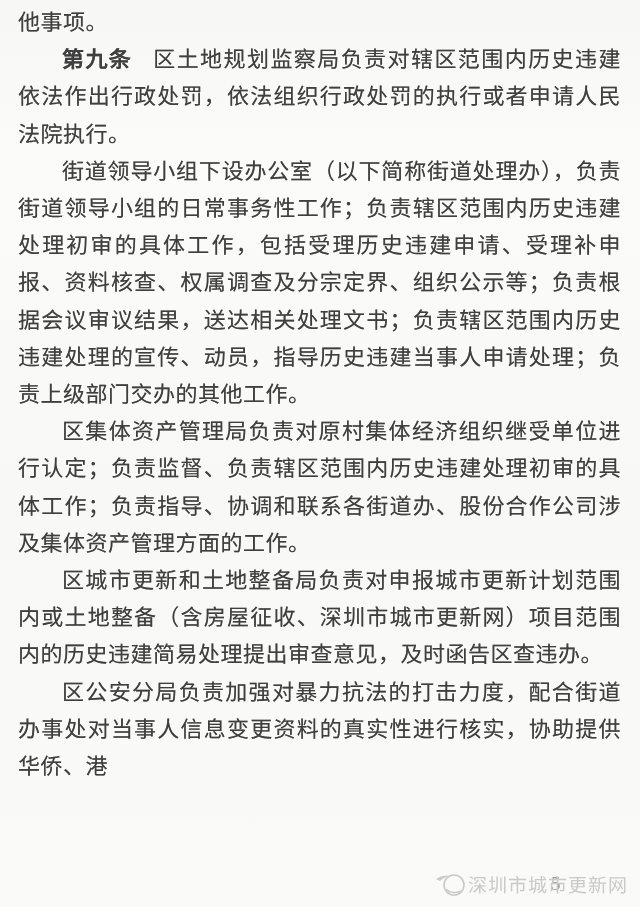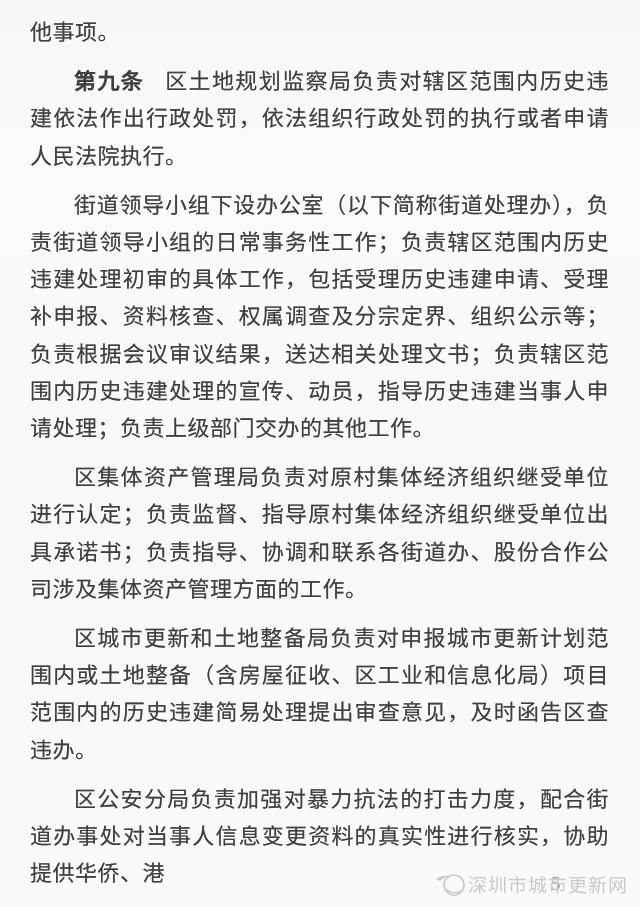--- a/index.html
+++ b/index.html
@@ -30,24 +30,23 @@
     color: var(--ink);
     font-size: 22px;
     line-height: 37.2px;
     text-align: justify;
     text-justify: inter-character;
     letter-spacing: 0.5px;
     
     text-shadow: 0 0 0.6px rgba(60,60,60,0.55);
   }
   .page p {
-    margin: 12px;
+    margin: 0;
     padding: 0;
     text-indent: 2em;
-    font-family: Liberation Mono, monospace;
   }
   .page p.no-indent {
     text-indent: 0;
   }
   .lead {
     font-weight: bold;
     margin-right: 0.95em;
   }
   .watermark {
     position: absolute;
@@ -79,23 +78,23 @@
 <body>
 
 <div class="page">
   <p class="no-indent">他事项。</p>
 
   <p><span class="lead">第九条</span><span>区土地规划监察局负责对辖区范围内历史违建依法作出行政处罚，依法组织行政处罚的执行或者申请人民法院执行。</span></p>
 
   <p>街道领导小组下设办公室（以下简称街道处理办），负责街道领导小组的日常事务性工作；负责辖区范围内历史违建处理初审的具体工作，包括受理历史违建申请、受理补申报、资料核查、权属调查及分宗定界、组织公示等；负责根据会议审议结果，送达相关处理文书；负责辖区范围内历史违建处理的宣传、动员，指导历史违建当事人申请处理；负责上级部门交办的其他工作。</p>
 
 
-  <p>区集体资产管理局负责对原村集体经济组织继受单位进行认定；负责监督、指导原村集体经济组织继受单位出具承诺书；负责指导、协调和联系各街道办、股份合作公司涉及集体资产管理方面的工作。</p>
+  <p>区集体资产管理局负责对原村集体经济组织继受单位进行认定；负责监督、负责辖区范围内历史违建处理初审的具体工作；负责指导、协调和联系各街道办、股份合作公司涉及集体资产管理方面的工作。</p>
 
-  <p>区城市更新和土地整备局负责对申报城市更新计划范围内或土地整备（含房屋征收、区工业和信息化局）项目范围内的历史违建简易处理提出审查意见，及时函告区查违办。</p>
+  <p>区城市更新和土地整备局负责对申报城市更新计划范围内或土地整备（含房屋征收、深圳市城市更新网）项目范围内的历史违建简易处理提出审查意见，及时函告区查违办。</p>
 
 
   <p>区公安分局负责加强对暴力抗法的打击力度，配合街道办事处对当事人信息变更资料的真实性进行核实，协助提供华侨、港</p>
 </div>
 
 <div class="page-number">5</div>
 
 <div class="watermark">
   <svg class="watermark-logo" viewBox="0 0 34 26" aria-hidden="true">
     <circle cx="20" cy="14" r="10" fill="none" stroke="#c9cbca" stroke-width="1.6"></circle>

